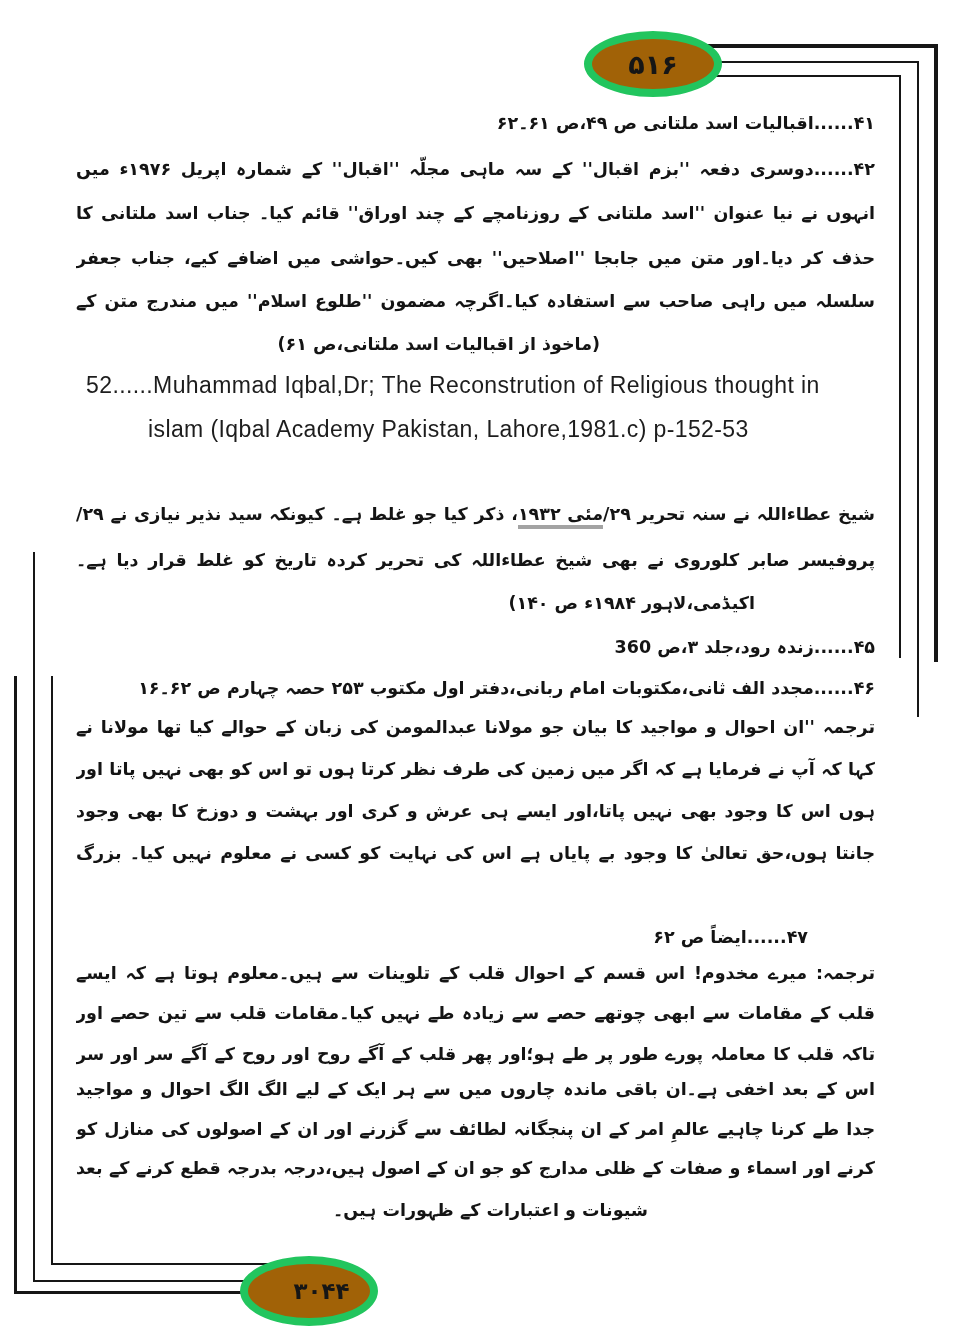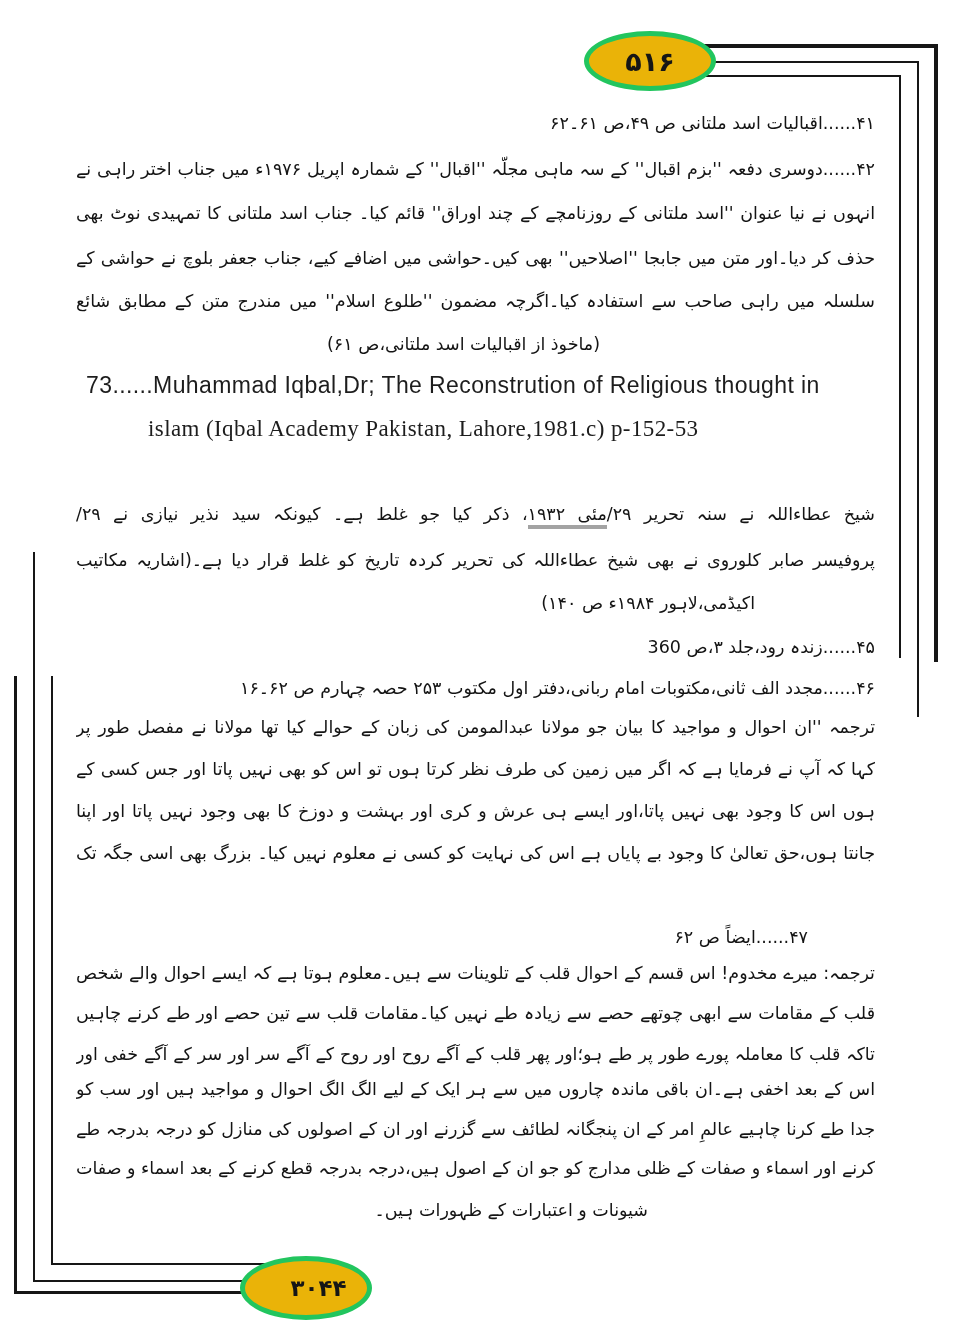--- a/index.html
+++ b/index.html
@@ -8,37 +8,37 @@
     width:960px;height:1339px;
     background:#ffffff;
     overflow:hidden;
     margin:0 auto;
   }
   
   .fline{position:absolute;background:#161616;}
   
   .oval{
     position:absolute;
-    border:5px solid #22c55e;
+    border:8px solid #22c55e;
     border-radius:50%;
-    background:#eab308;
+    background:#a16207;
     display:flex;align-items:center;justify-content:center;
     z-index:5;
   }
   .oval .num{
     font-family:"DejaVu Sans",sans-serif;
     font-weight:bold;color:#161616;
     direction:rtl;
   }
   
   .uline{
     position:absolute;
     direction:rtl;
     font-family:"DejaVu Sans",sans-serif;
-    font-weight:normal;
+    font-weight:bold;
     font-size:17.5px;
     line-height:34px;
     color:#141414;
     white-space:nowrap;
     z-index:2;
   }
   .ujust{
     left:76px;right:85px;
     white-space:normal;
     text-align:justify;
@@ -89,22 +89,22 @@
   </div>
 
   <div class="uline" style="top:106px;right:85px;">۴۱......اقبالیات اسد ملتانی ص ۴۹،ص ۶۱۔۶۲</div>
 
   <div class="uline ujust" style="top:152px;">۴۲......دوسری دفعہ ''بزم اقبال'' کے سہ ماہی مجلّہ ''اقبال'' کے شمارہ اپریل ۱۹۷۶ء میں جناب اختر راہی نے شائع کرایا۔</div>
   <div class="uline ujust" style="top:196px;">انہوں نے نیا عنوان ''اسد ملتانی کے روزنامچے کے چند اوراق'' قائم کیا۔ جناب اسد ملتانی کا تمہیدی نوٹ بھی</div>
   <div class="uline ujust" style="top:241px;">حذف کر دیا۔اور متن میں جابجا ''اصلاحیں'' بھی کیں۔حواشی میں اضافے کیے، جناب جعفر بلوچ نے حواشی کے</div>
   <div class="uline ujust" style="top:284px;">سلسلہ میں راہی صاحب سے استفادہ کیا۔اگرچہ مضمون ''طلوع اسلام'' میں مندرج متن کے مطابق شائع کیا۔''</div>
   <div class="uline" style="top:327px;right:360px;">(ماخوذ از اقبالیات اسد ملتانی،ص ۶۱)</div>
 
-  <div class="eline" style="top:372px;left:86px;">73......Muhammad Iqbal,Dr; The Reconstrution of Religious thought in</div>
-  <div class="eline" style="top:416px;left:148px;font-family:Liberation Serif, serif;">islam (Iqbal Academy Pakistan, Lahore,1981.c) p-152-53</div>
+  <div class="eline" style="top:372px;left:86px;">52......Muhammad Iqbal,Dr; The Reconstrution of Religious thought in</div>
+  <div class="eline" style="top:416px;left:148px;">islam (Iqbal Academy Pakistan, Lahore,1981.c) p-152-53</div>
 
   <div class="uline ujust" style="top:497px;">
     <span>شیخ عطاءاللہ نے سنہ تحریر ۲۹/</span><span class="ul">مئی ۱۹۳۲</span><span>، ذکر کیا جو غلط ہے۔ کیونکہ سید نذیر نیازی نے ۲۹/</span>
   </div>
   <div class="uline ujust" style="top:543px;">پروفیسر صابر کلوروی نے بھی شیخ عطاءاللہ کی تحریر کردہ تاریخ کو غلط قرار دیا ہے۔(اشاریہ مکاتیب اقبال،اقبال</div>
   <div class="uline" style="top:586px;right:205px;margin-left:24px;">اکیڈمی،لاہور ۱۹۸۴ء ص ۱۴۰)</div>
 
   <div class="uline" style="top:630px;right:85px;">۴۵......زندہ رود،جلد ۳،ص 360</div>
 
   <div class="uline" style="top:671px;right:85px;">۴۶......مجدد الف ثانی،مکتوبات امام ربانی،دفتر اول مکتوب ۲۵۳ حصہ چہارم ص ۶۲۔۱۶</div>

